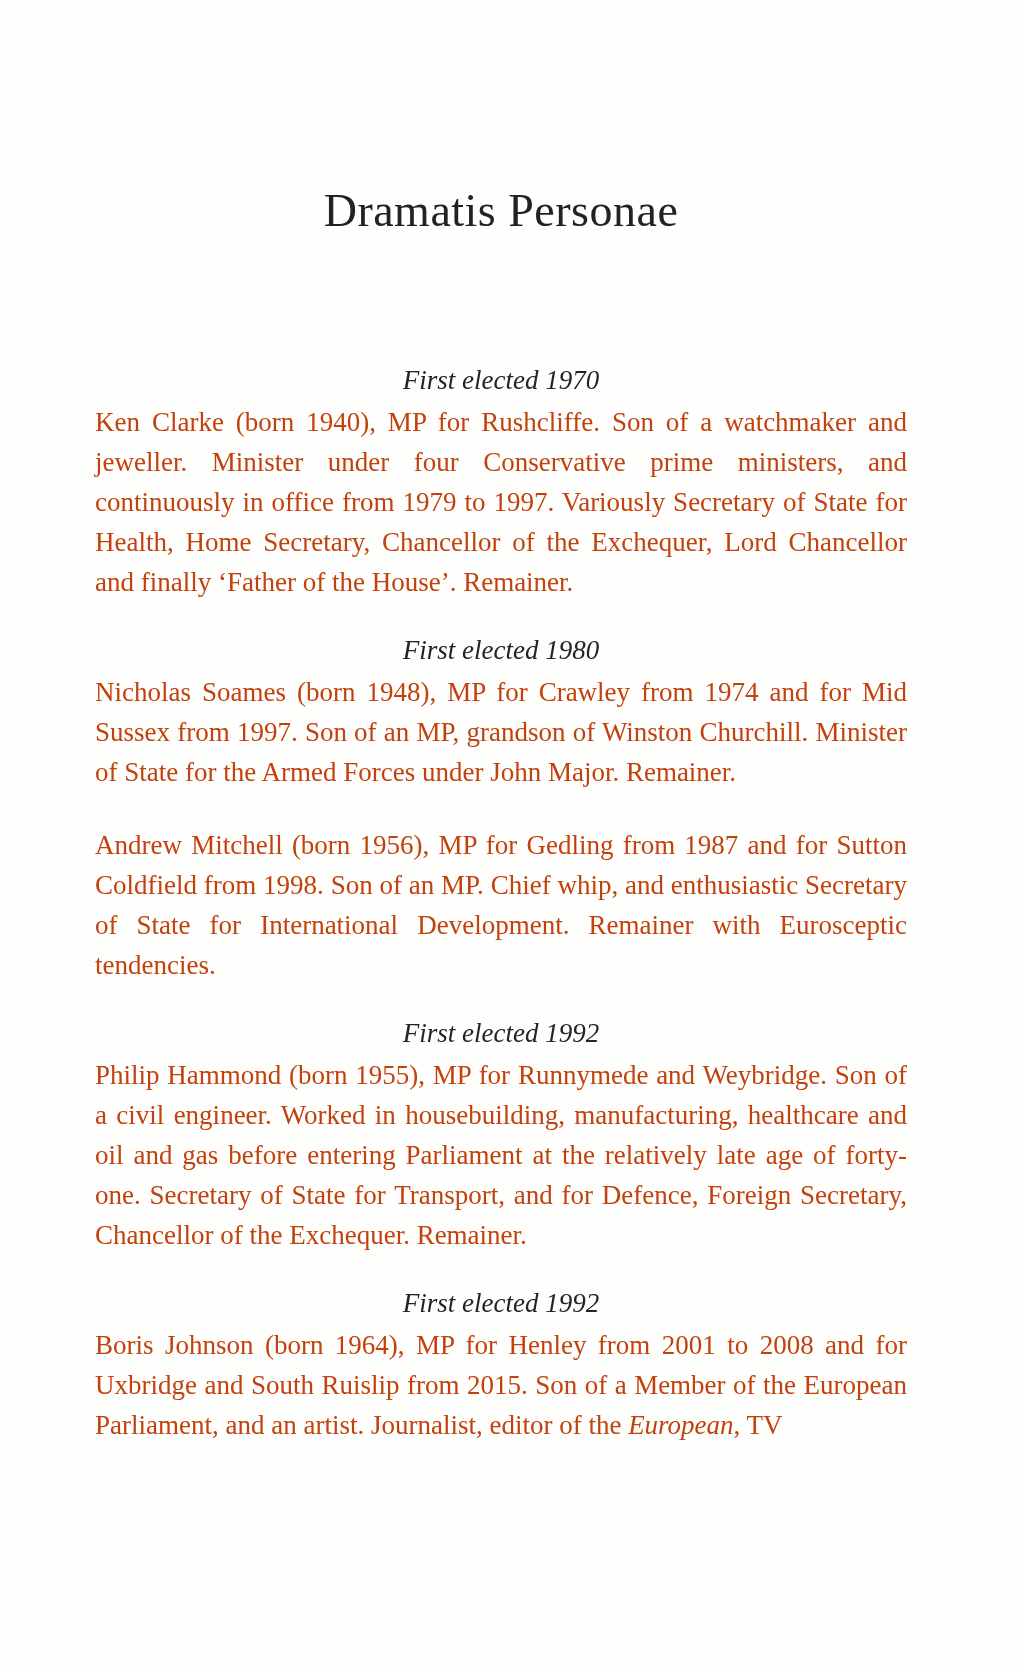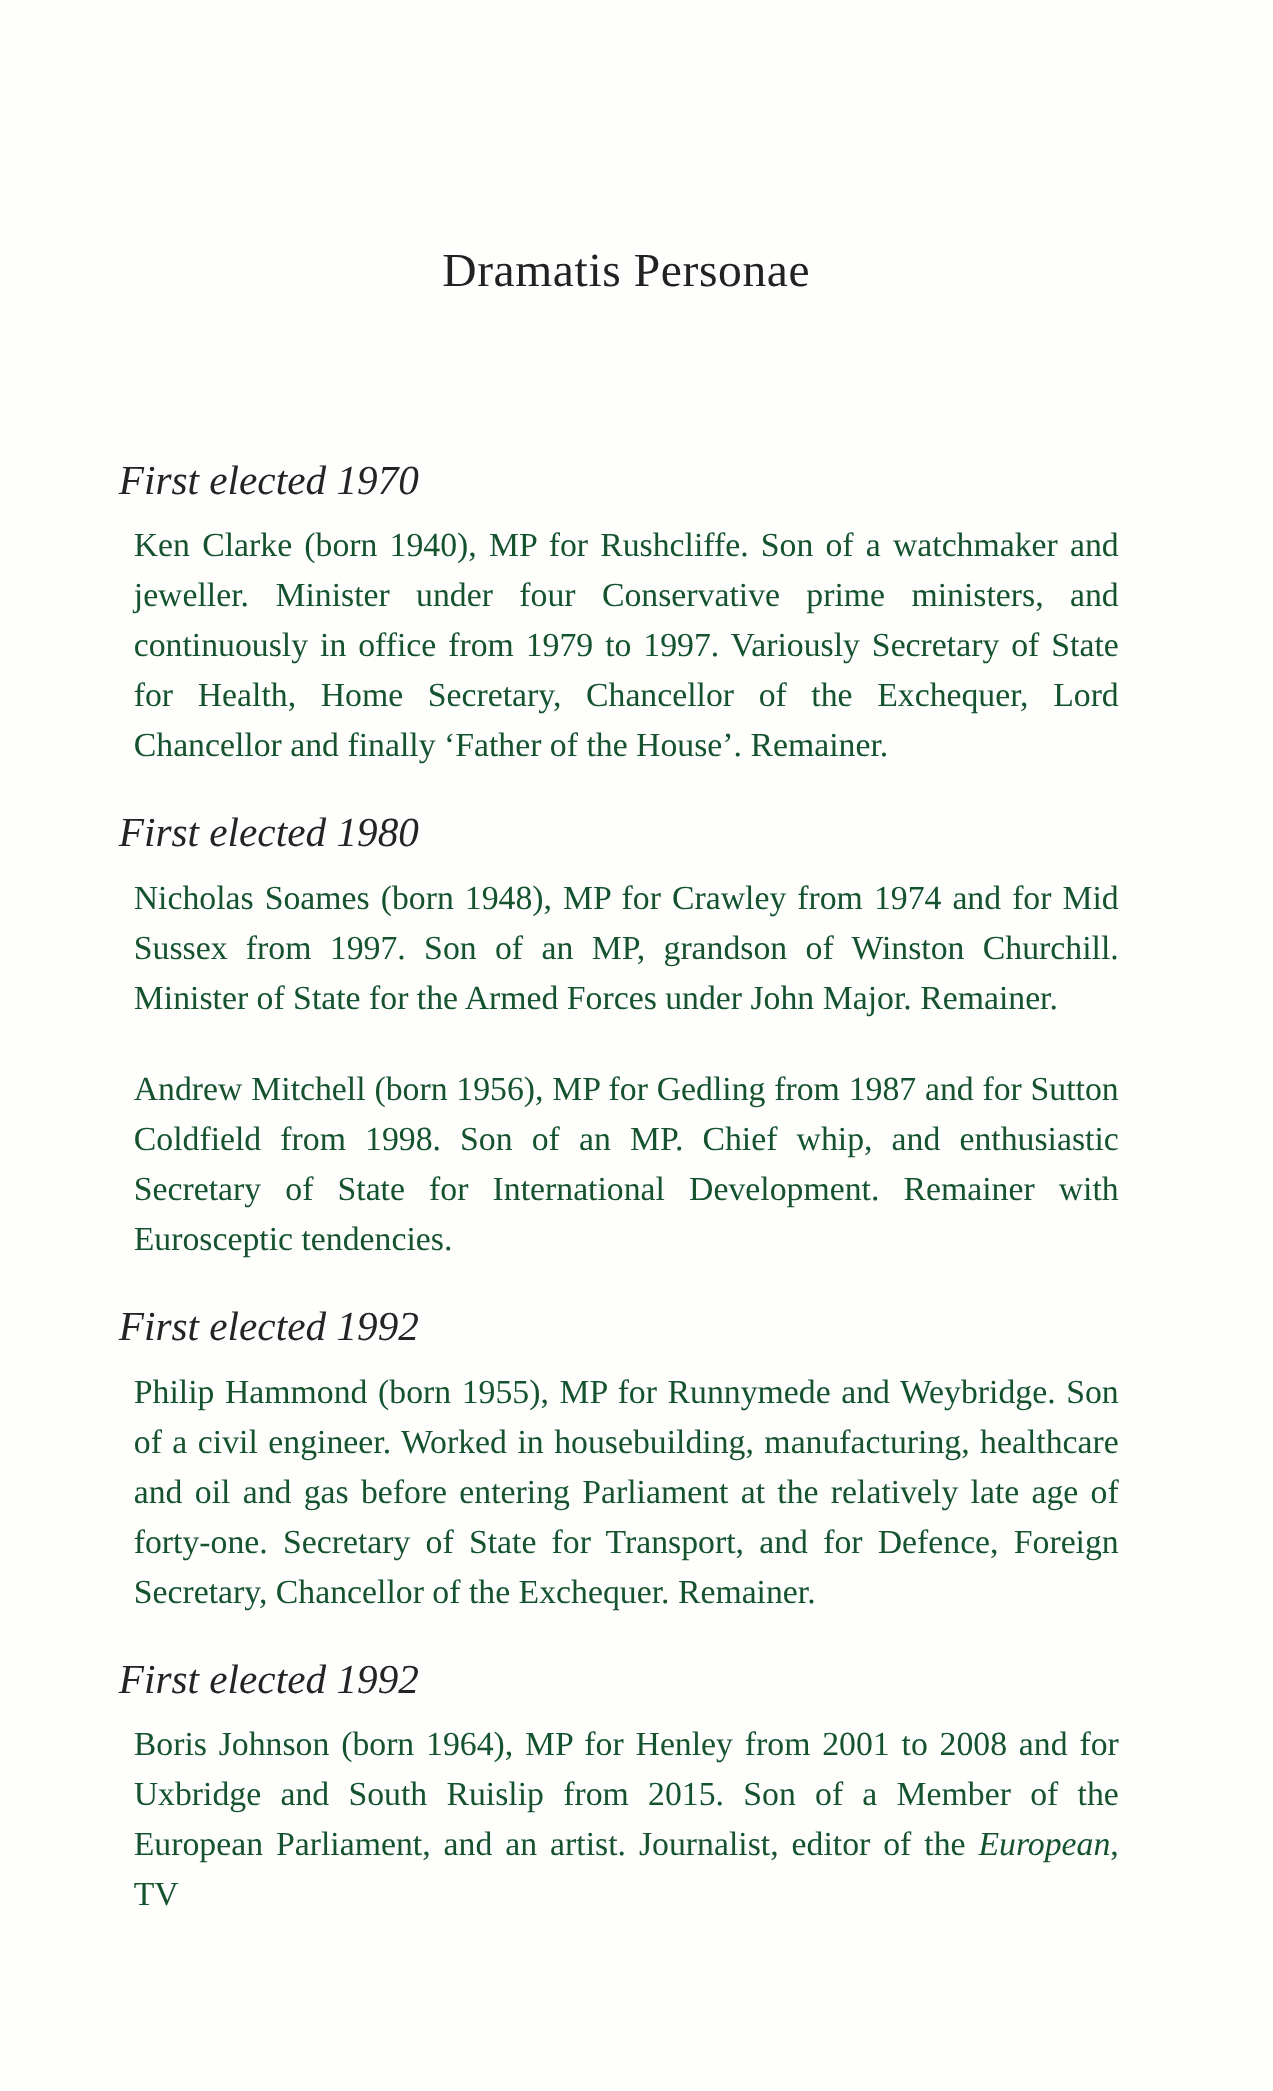--- a/index.html
+++ b/index.html
@@ -16,46 +16,47 @@
     color: #1c1c1c;
     font-family: "Liberation Serif", "DejaVu Serif", serif;
     padding-top: 178px;
     overflow: hidden;
   }
   .text-block {
     width: 812px;
     margin-left: 95px;
   }
   .title {
-    font-size: 38px;
+    font-size: 46px;
     font-weight: 400;
     letter-spacing: 0.5px;
     text-align: center;
-    margin: 17px;
+    margin: 6px;
     color: #222222;
   }
   .content {
     margin-top: 128px;
   }
   .entry {
     margin-bottom: 33px;
   }
   .entry-heading {
-    font-size: 33px;
+    font-size: 27px;
     font-style: italic;
     font-weight: 400;
     margin: 0 0 6px 0;
     color: #242424;
+    text-align: center;
   }
   .entry-body {
     font-size: 27px;
     line-height: 40px;
-    margin: 12px;
+    margin: 0;
     text-align: justify;
-    color: #14532d;
+    color: #c2410c;
   }
   .italic {
     font-style: italic;
   }
 </style>
 </head>
 <body>
 
 <div class="page">
   <div class="text-block">

